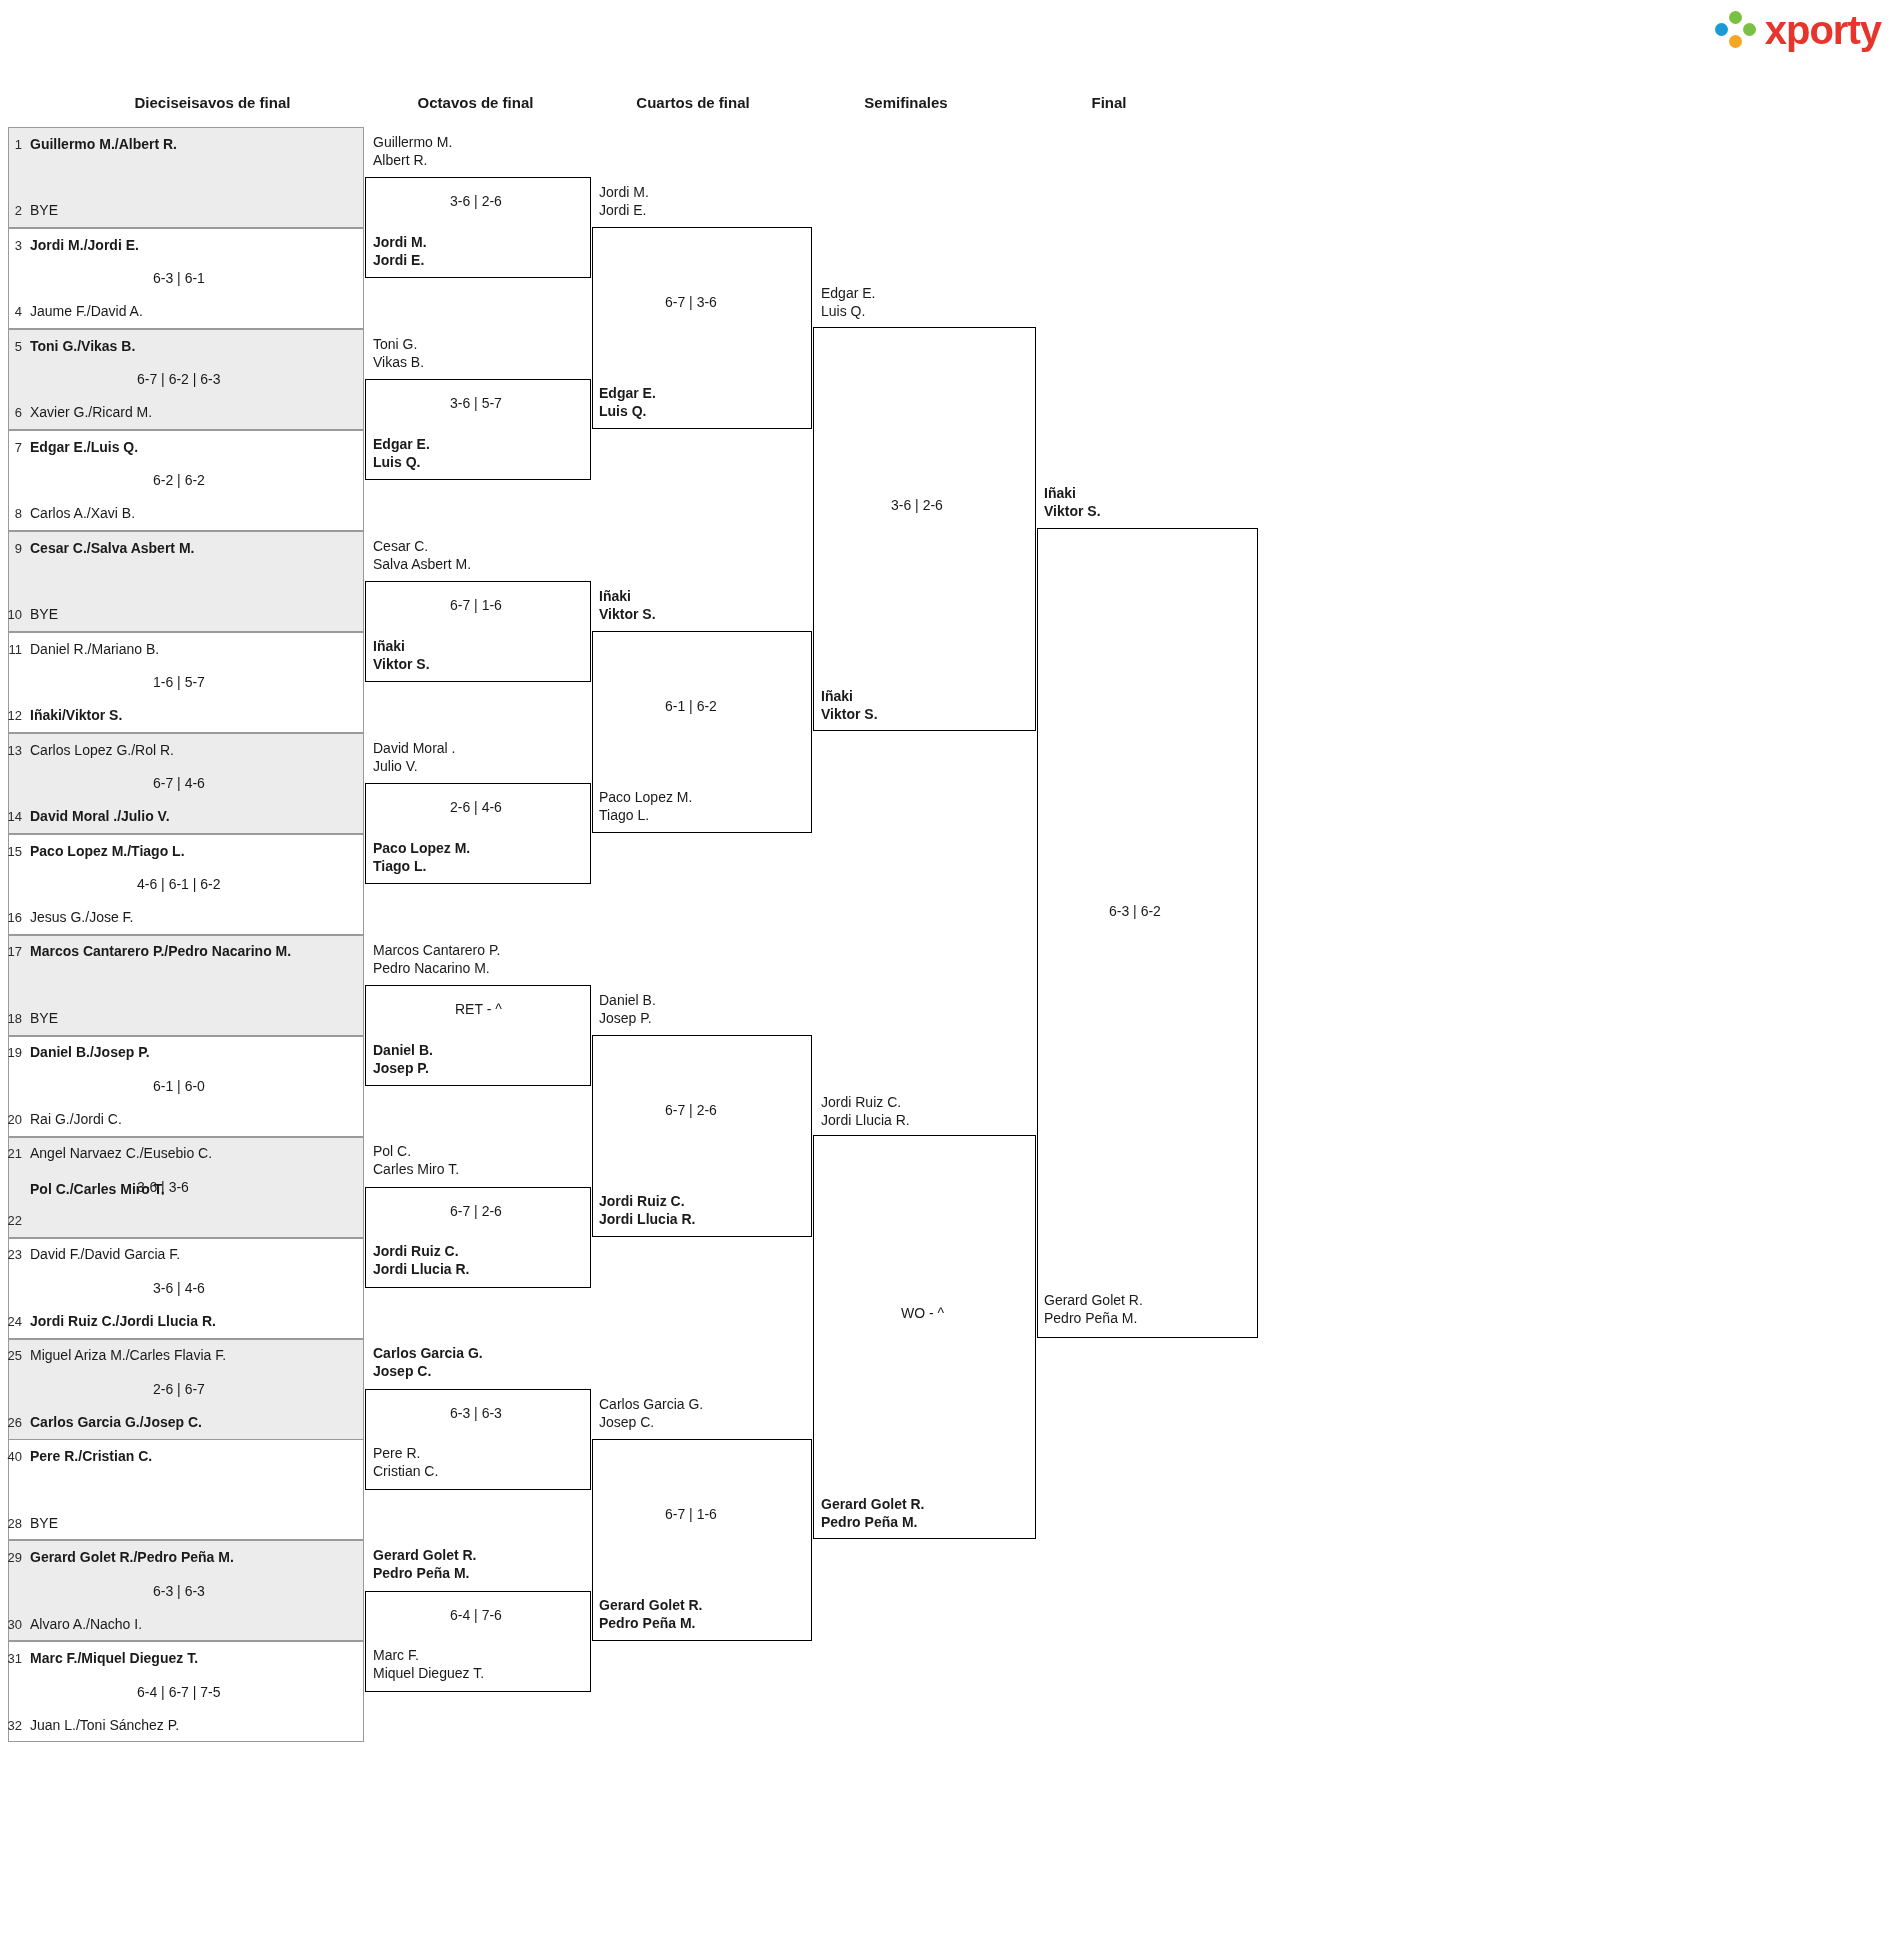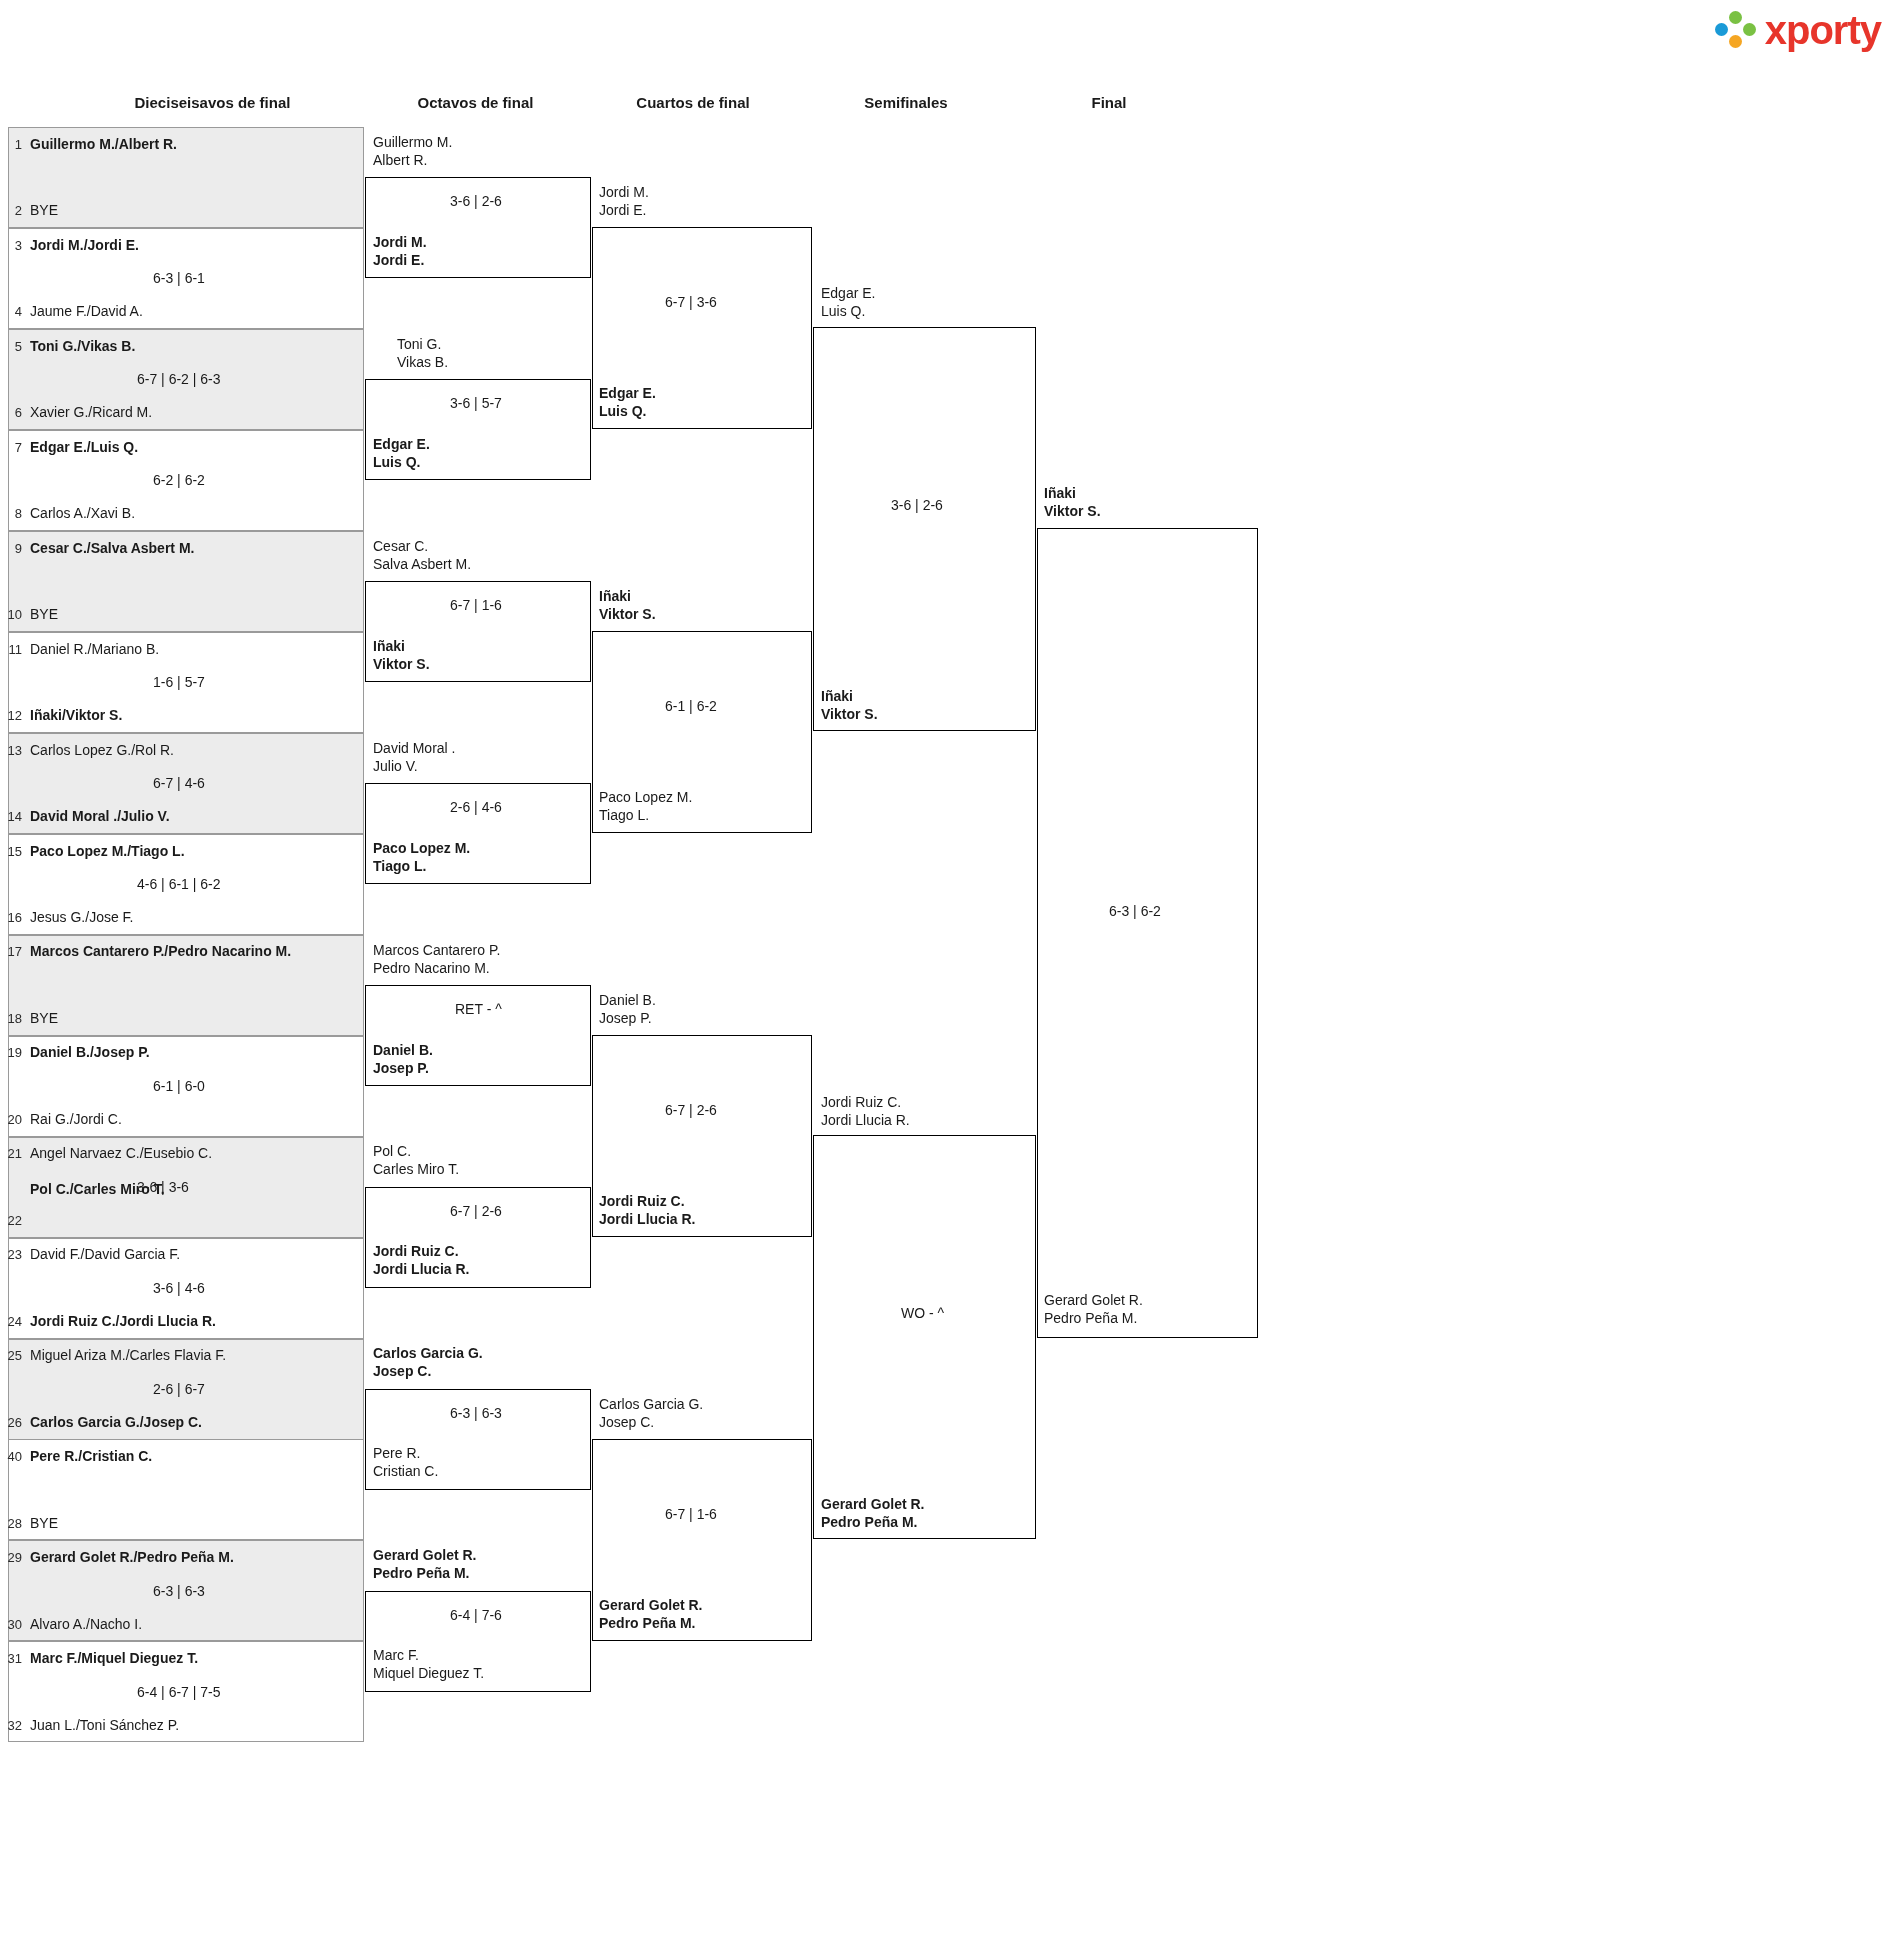--- a/index.html
+++ b/index.html
@@ -248,21 +248,21 @@
     <span>Guillermo M.</span><br>
     <span>Albert R.</span>
   </div>
   <div class="score" style="left:450px; top:193px;">3-6 | 2-6</div>
   <div class="namepair win" style="left:373px; top:234px;">
     <span>Jordi M.</span><br>
     <span>Jordi E.</span>
   </div>
 
   <div class="box" style="left:365px; top:379px; width:226px; height:101px;"></div>
-  <div class="namepair" style="left:373px; top:336px;margin-left:24px;">
+  <div class="namepair" style="left:373px; top:336px;">
     <span>Toni G.</span><br>
     <span>Vikas B.</span>
   </div>
   <div class="score" style="left:450px; top:395px;">3-6 | 5-7</div>
   <div class="namepair win" style="left:373px; top:436px;">
     <span>Edgar E.</span><br>
     <span>Luis Q.</span>
   </div>
 
   <div class="box" style="left:365px; top:581px; width:226px; height:101px;"></div>

